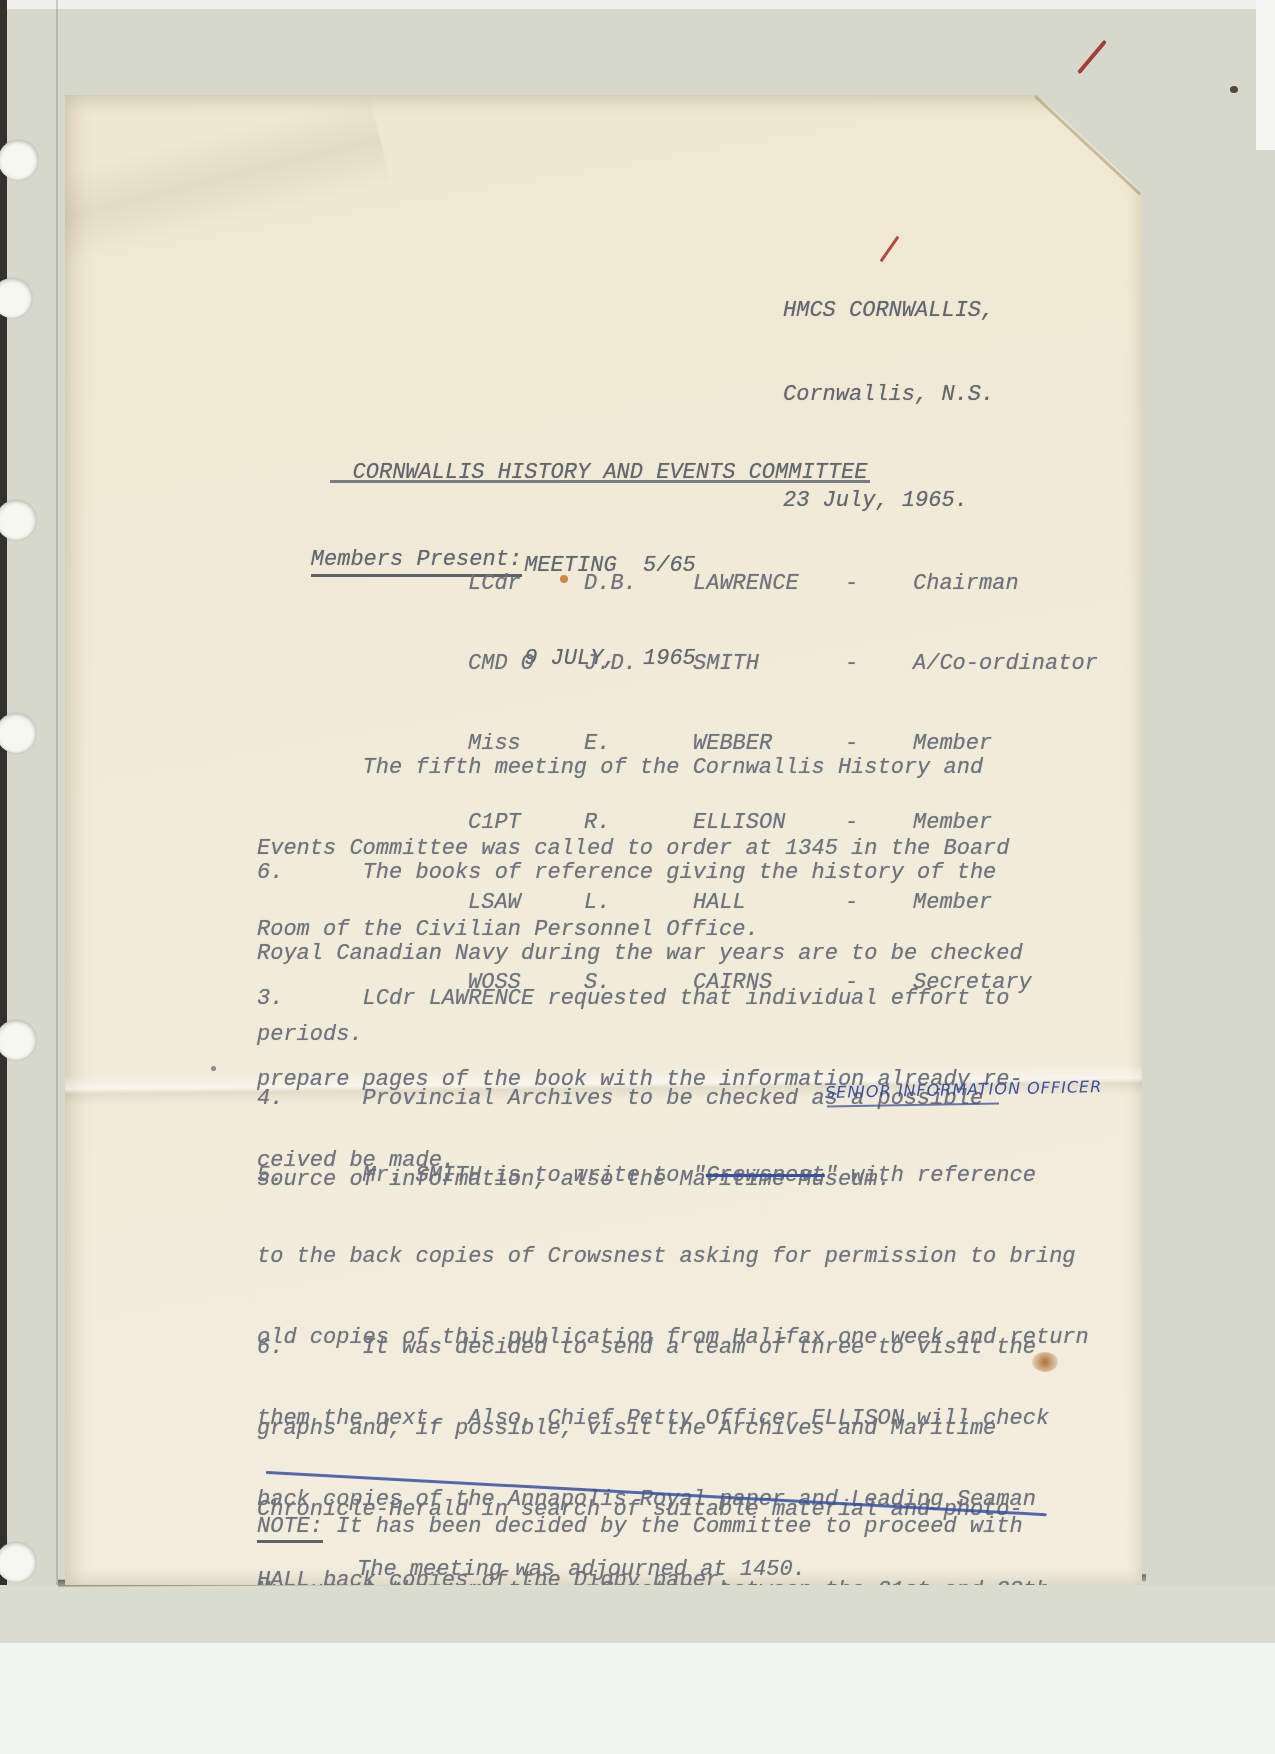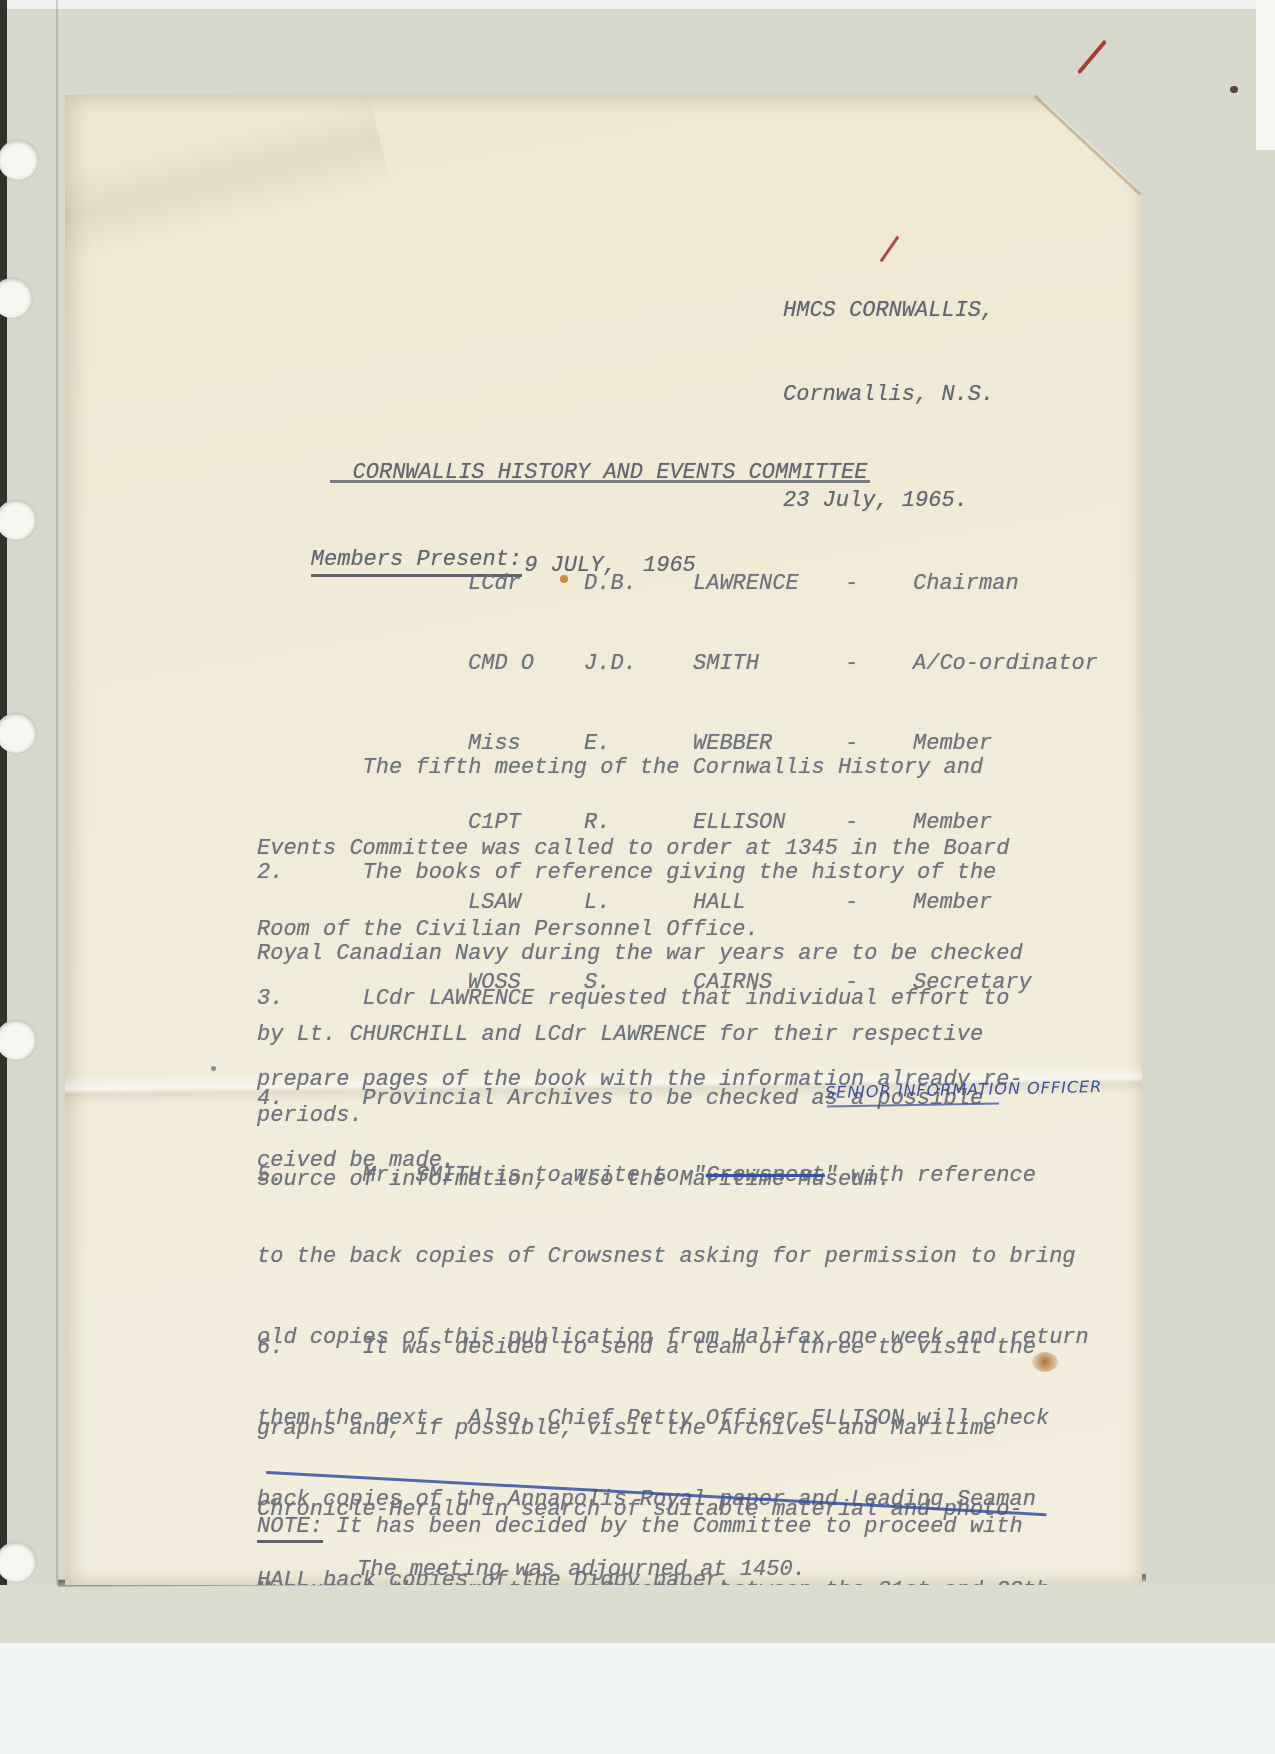--- a/index.html
+++ b/index.html
@@ -93,20 +93,21 @@
   <div class="abs crease-mid"></div>
 
   <div class="abs typed dark tblock" style="left:718px;top:146px;line-height:28px;">
     <div>HMCS CORNWALLIS,</div>
     <div>Cornwallis, N.S.</div>
     <div style="margin-top:22px;">23 July, 1965.</div>
   </div>
 
   <div class="abs typed dark title-block tblock" style="left:205px;top:300px;">
     <div>CORNWALLIS HISTORY AND EVENTS COMMITTEE</div>
+    <div>MEETING  5/65</div>
     <div>9 JULY,  1965</div>
   </div>
   <div class="abs title-rule"></div>
 
   <div class="abs typed dark" style="left:193px;top:424px;">
     <span class="members-label">Members Present:</span>
   </div>
   <div class="abs typed" style="left:403px;top:422px;">
     <div class="roster-row">
       <span class="c-rank">LCdr</span><span class="c-init">D.B.</span><span class="c-sur">LAWRENCE</span><span class="c-dash">-</span><span>Chairman</span>
@@ -128,23 +129,22 @@
     </div>
   </div>
 
   <div class="abs typed tblock" style="left:192px;top:605px;">
     <div>        The fifth meeting of the Cornwallis History and</div>
     <div>Events Committee was called to order at 1345 in the Board</div>
     <div>Room of the Civilian Personnel Office.</div>
   </div>
 
   <div class="abs typed tblock" style="left:192px;top:710px;">
-    <div>2.      The books of reference giving the history of the</div>
+    <div>6.      The books of reference giving the history of the</div>
     <div>Royal Canadian Navy during the war years are to be checked</div>
-    <div>by Lt. CHURCHILL and LCdr LAWRENCE for their respective</div>
     <div>periods.</div>
   </div>
 
   <div class="abs typed tblock" style="left:192px;top:836px;">
     <div>3.      LCdr LAWRENCE requested that individual effort to</div>
     <div>prepare pages of the book with the information already re-</div>
     <div>ceived be made.</div>
   </div>
 
   <div class="abs typed tblock" style="left:192px;top:936px;">

